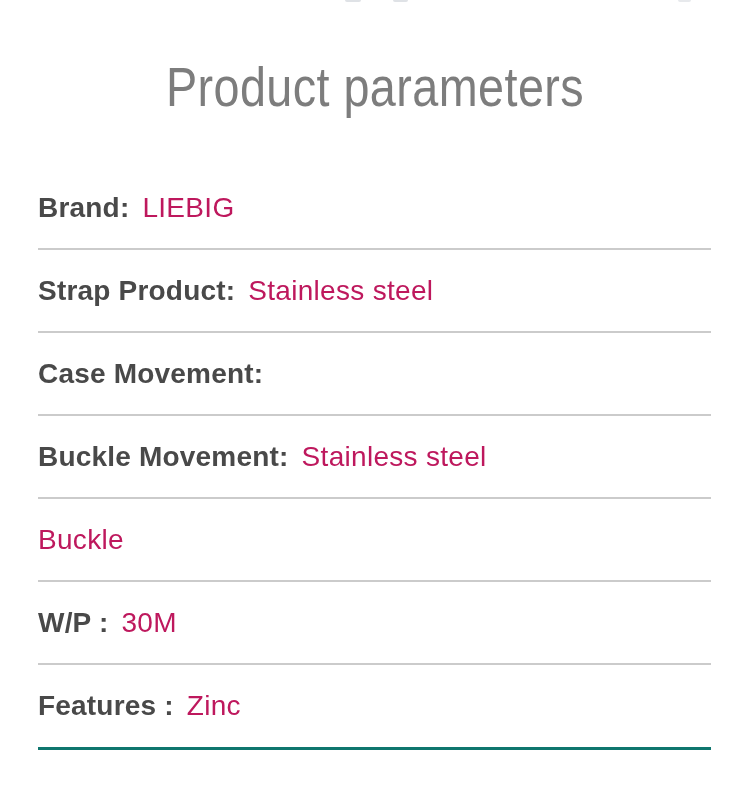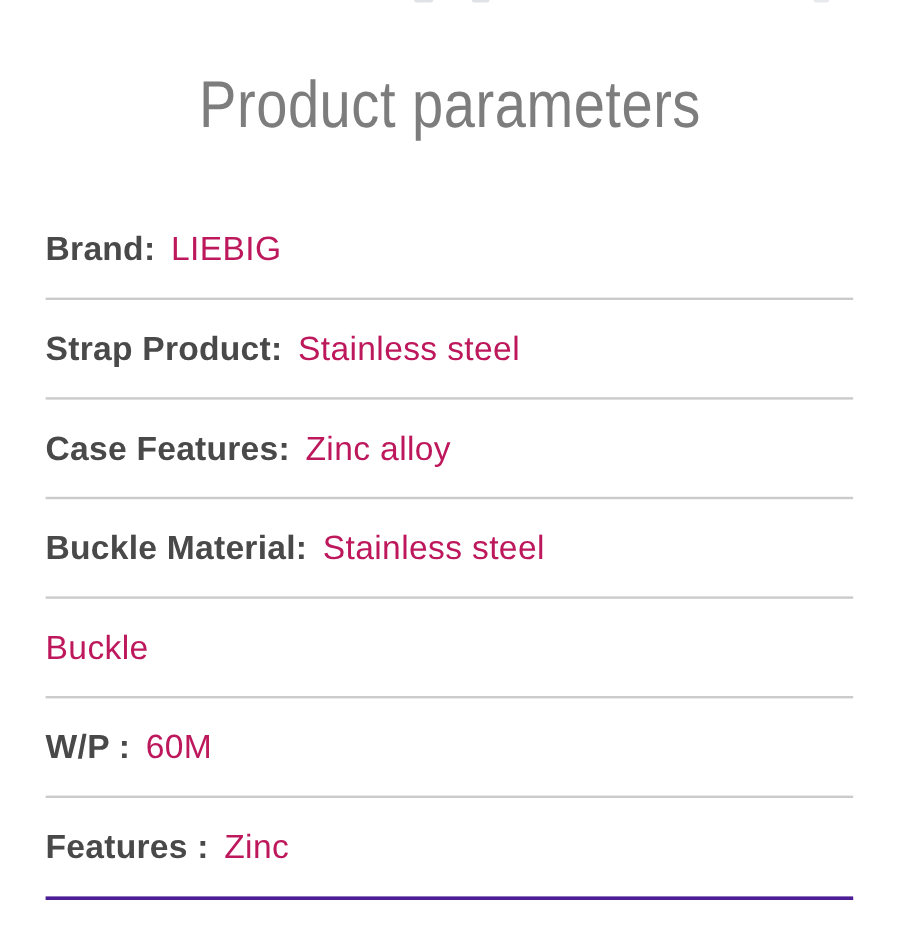--- a/index.html
+++ b/index.html
@@ -47,21 +47,21 @@
   .param-row {
     display: flex;
     align-items: center;
     column-gap: 13px;
     height: 83px;
     border-bottom: 2px solid #cbcbcb;
     white-space: nowrap;
   }
   .param-row:last-child {
     height: 85px;
-    border-bottom: 3px solid #4c1d95;
+    border-bottom: 3px solid #0f766e;
   }
   .param-label {
     font-size: 28px;
     font-weight: 700;
     color: #494949;
     letter-spacing: 0.2px;
   }
   .param-value {
     font-size: 28px;
     font-weight: 400;
@@ -88,36 +88,35 @@
       <span class="param-label">Brand:</span>
       <span class="param-value">LIEBIG</span>
     </div>
 
     <div class="param-row">
       <span class="param-label">Strap Product:</span>
       <span class="param-value">Stainless steel</span>
     </div>
 
     <div class="param-row">
-      <span class="param-label">Case Features:</span>
-      <span class="param-value">Zinc alloy</span>
+      <span class="param-label">Case Movement:</span>
     </div>
 
     <div class="param-row">
-      <span class="param-label">Buckle Material:</span>
+      <span class="param-label">Buckle Movement:</span>
       <span class="param-value">Stainless steel</span>
     </div>
 
     <div class="param-row">
       <span class="param-value">Buckle</span>
     </div>
 
     <div class="param-row">
       <span class="param-label">W/P :</span>
-      <span class="param-value">60M</span>
+      <span class="param-value">30M</span>
     </div>
 
     <div class="param-row">
       <span class="param-label">Features :</span>
       <span class="param-value">Zinc</span>
     </div>
 
   </div>
 </div>
 

